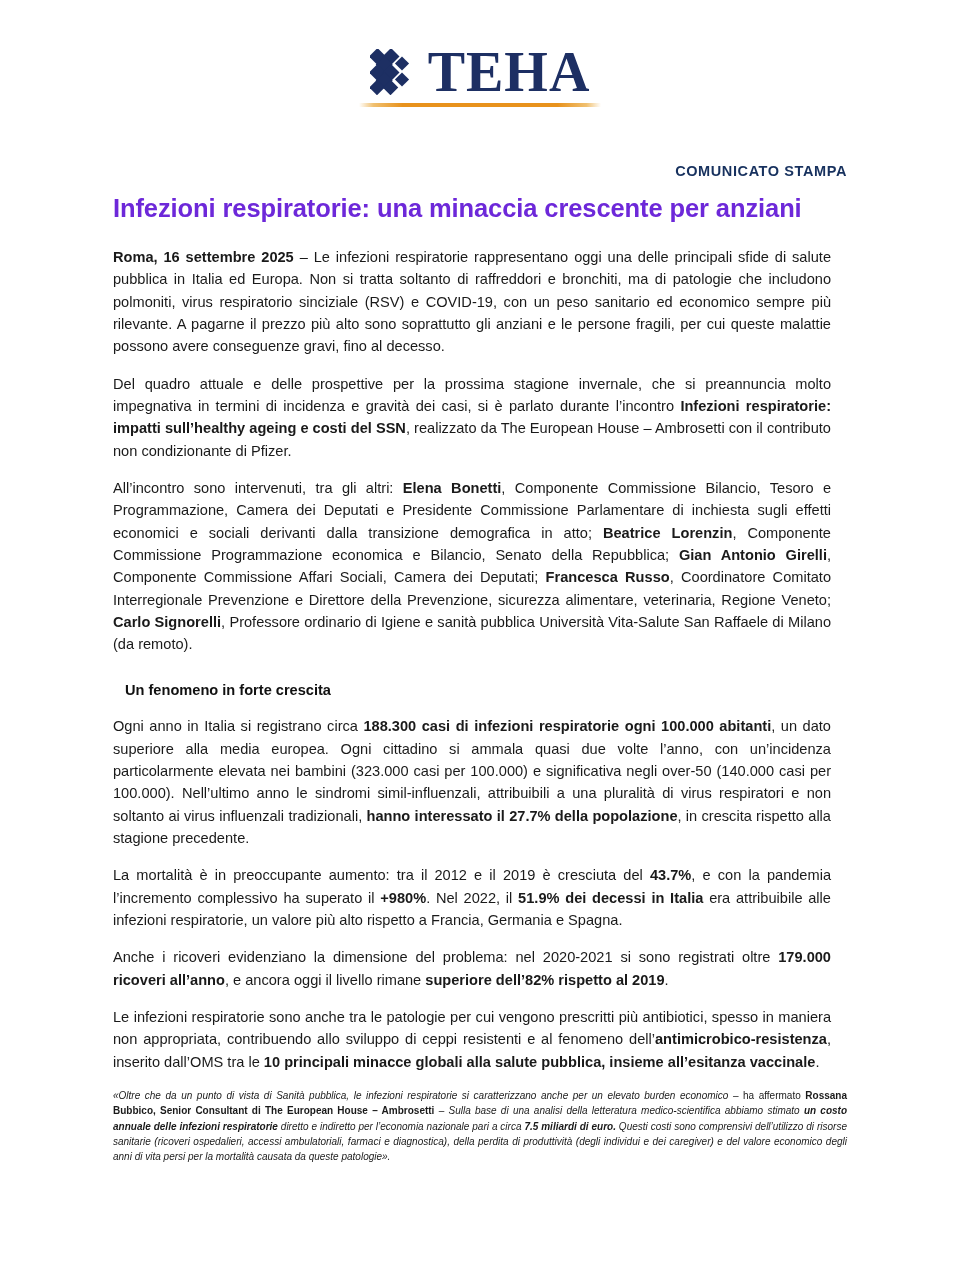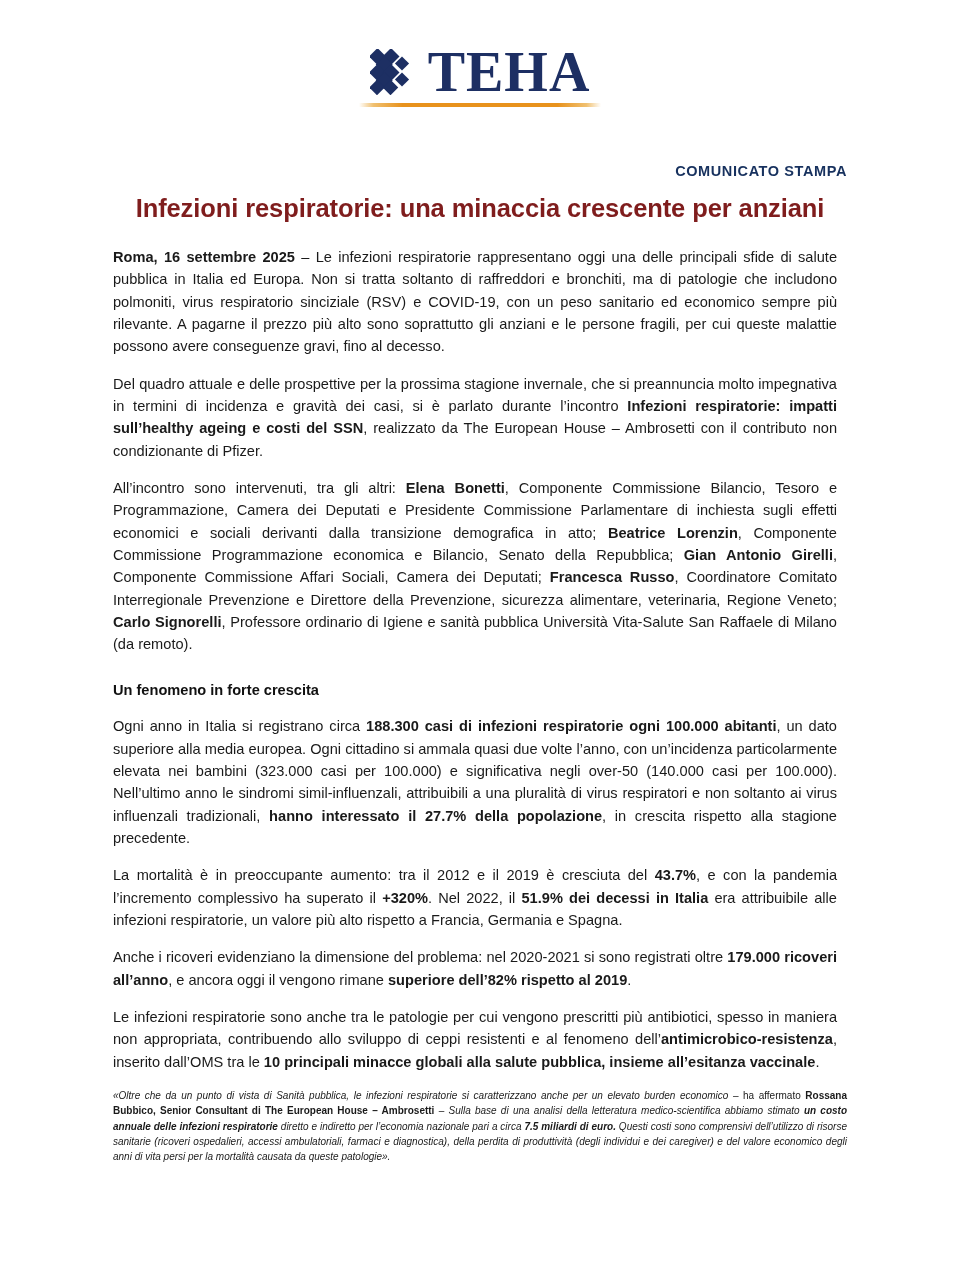--- a/index.html
+++ b/index.html
@@ -64,46 +64,45 @@
   .kicker {
     margin-top: 56px;
     text-align: right;
     font-size: 14.5px;
     font-weight: 700;
     letter-spacing: 0.6px;
     color: #17315e;
   }
   .headline {
     margin-top: 13px;
-    text-align: center;
     font-size: 25.5px;
     line-height: 1.33;
     font-weight: 700;
-    color: #7f1d1d;
+    color: #6d28d9;
     letter-spacing: -0.1px;
   }
   .headline .l2 { display: block; }
 
   
   .body {
     margin-top: 20px;
   }
   p.para {
-    margin: 0 10px 15px 0;
+    margin: 0 16px 15px 0;
     font-size: 14.6px;
     line-height: 1.53;
     text-align: justify;
     text-justify: inter-word;
     color: #1a1a1a;
   }
   p.para:last-child { margin-bottom: 0; }
   p.para b, p.para strong { font-weight: 700; }
 
   h2.section {
-    margin: 25px 0 13px 0;
+    margin: 25px 0 13px 12px;
     font-size: 14.6px;
     font-weight: 700;
     line-height: 1.5;
     color: #111111;
   }
 
   p.quote {
     margin: 0 0 15px 0;
     font-size: 10px;
     line-height: 1.53;
@@ -151,23 +150,23 @@
     <p class="para"><b>Roma, 16 settembre 2025</b><span> – Le infezioni respiratorie rappresentano oggi una delle principali sfide di salute pubblica in Italia ed Europa. Non si tratta soltanto di raffreddori e bronchiti, ma di patologie che includono polmoniti, virus respiratorio sinciziale (RSV) e COVID-19, con un peso sanitario ed economico sempre più rilevante. A pagarne il prezzo più alto sono soprattutto gli anziani e le persone fragili, per cui queste malattie possono avere conseguenze gravi, fino al decesso.</span></p>
 
     <p class="para"><span>Del quadro attuale e delle prospettive per la prossima stagione invernale, che si preannuncia molto impegnativa in termini di incidenza e gravità dei casi, si è parlato durante l’incontro </span><b>Infezioni respiratorie: impatti sull’healthy ageing e costi del SSN</b><span>, realizzato da The European House – Ambrosetti con il contributo non condizionante di Pfizer.</span></p>
 
     <p class="para"><span>All’incontro sono intervenuti, tra gli altri: </span><b>Elena Bonetti</b><span>, Componente Commissione Bilancio, Tesoro e Programmazione, Camera dei Deputati e Presidente Commissione Parlamentare di inchiesta sugli effetti economici e sociali derivanti dalla transizione demografica in atto; </span><b>Beatrice Lorenzin</b><span>, Componente Commissione Programmazione economica e Bilancio, Senato della Repubblica; </span><b>Gian Antonio Girelli</b><span>, Componente Commissione Affari Sociali, Camera dei Deputati; </span><b>Francesca Russo</b><span>, Coordinatore Comitato Interregionale Prevenzione e Direttore della Prevenzione, sicurezza alimentare, veterinaria, Regione Veneto; </span><b>Carlo Signorelli</b><span>, Professore ordinario di Igiene e sanità pubblica Università Vita-Salute San Raffaele di Milano (da remoto).</span></p>
 
     <h2 class="section">Un fenomeno in forte crescita</h2>
 
     <p class="para"><span>Ogni anno in Italia si registrano circa </span><b>188.300 casi di infezioni respiratorie ogni 100.000 abitanti</b><span>, un dato superiore alla media europea. Ogni cittadino si ammala quasi due volte l’anno, con un’incidenza particolarmente elevata nei bambini (323.000 casi per 100.000) e significativa negli over-50 (140.000 casi per 100.000). Nell’ultimo anno le sindromi simil-influenzali, attribuibili a una pluralità di virus respiratori e non soltanto ai virus influenzali tradizionali, </span><b>hanno interessato il 27.7% della popolazione</b><span>, in crescita rispetto alla stagione precedente.</span></p>
 
-    <p class="para"><span>La mortalità è in preoccupante aumento: tra il 2012 e il 2019 è cresciuta del </span><b>43.7%</b><span>, e con la pandemia l’incremento complessivo ha superato il </span><b>+320%</b><span>. Nel 2022, il </span><b>51.9% dei decessi in Italia</b><span> era attribuibile alle infezioni respiratorie, un valore più alto rispetto a Francia, Germania e Spagna.</span></p>
+    <p class="para"><span>La mortalità è in preoccupante aumento: tra il 2012 e il 2019 è cresciuta del </span><b>43.7%</b><span>, e con la pandemia l’incremento complessivo ha superato il </span><b>+980%</b><span>. Nel 2022, il </span><b>51.9% dei decessi in Italia</b><span> era attribuibile alle infezioni respiratorie, un valore più alto rispetto a Francia, Germania e Spagna.</span></p>
 
-    <p class="para"><span>Anche i ricoveri evidenziano la dimensione del problema: nel 2020-2021 si sono registrati oltre </span><b>179.000 ricoveri all’anno</b><span>, e ancora oggi il vengono rimane </span><b>superiore dell’82% rispetto al 2019</b><span>.</span></p>
+    <p class="para"><span>Anche i ricoveri evidenziano la dimensione del problema: nel 2020-2021 si sono registrati oltre </span><b>179.000 ricoveri all’anno</b><span>, e ancora oggi il livello rimane </span><b>superiore dell’82% rispetto al 2019</b><span>.</span></p>
 
     <p class="para"><span>Le infezioni respiratorie sono anche tra le patologie per cui vengono prescritti più antibiotici, spesso in maniera non appropriata, contribuendo allo sviluppo di ceppi resistenti e al fenomeno dell’</span><b>antimicrobico-resistenza</b><span>, inserito dall’OMS tra le </span><b>10 principali minacce globali alla salute pubblica, insieme all’esitanza vaccinale</b><span>.</span></p>
 
     <p class="quote"><span>«Oltre che da un punto di vista di Sanità pubblica, le infezioni respiratorie si caratterizzano anche per un elevato burden economico – </span><span class="up">ha affermato </span><b class="up">Rossana Bubbico, Senior Consultant di The European House – Ambrosetti</b><span> – Sulla base di una analisi della letteratura medico-scientifica abbiamo stimato </span><b>un costo annuale delle infezioni respiratorie</b><span> diretto e indiretto per l’economia nazionale pari a circa </span><b>7.5 miliardi di euro.</b><span> Questi costi sono comprensivi dell’utilizzo di risorse sanitarie (ricoveri ospedalieri, accessi ambulatoriali, farmaci e diagnostica), della perdita di produttività (degli individui e dei caregiver) e del valore economico degli anni di vita persi per la mortalità causata da queste patologie».</span></p>
 
   </div>
 
 </div>
 
 </body></html>

